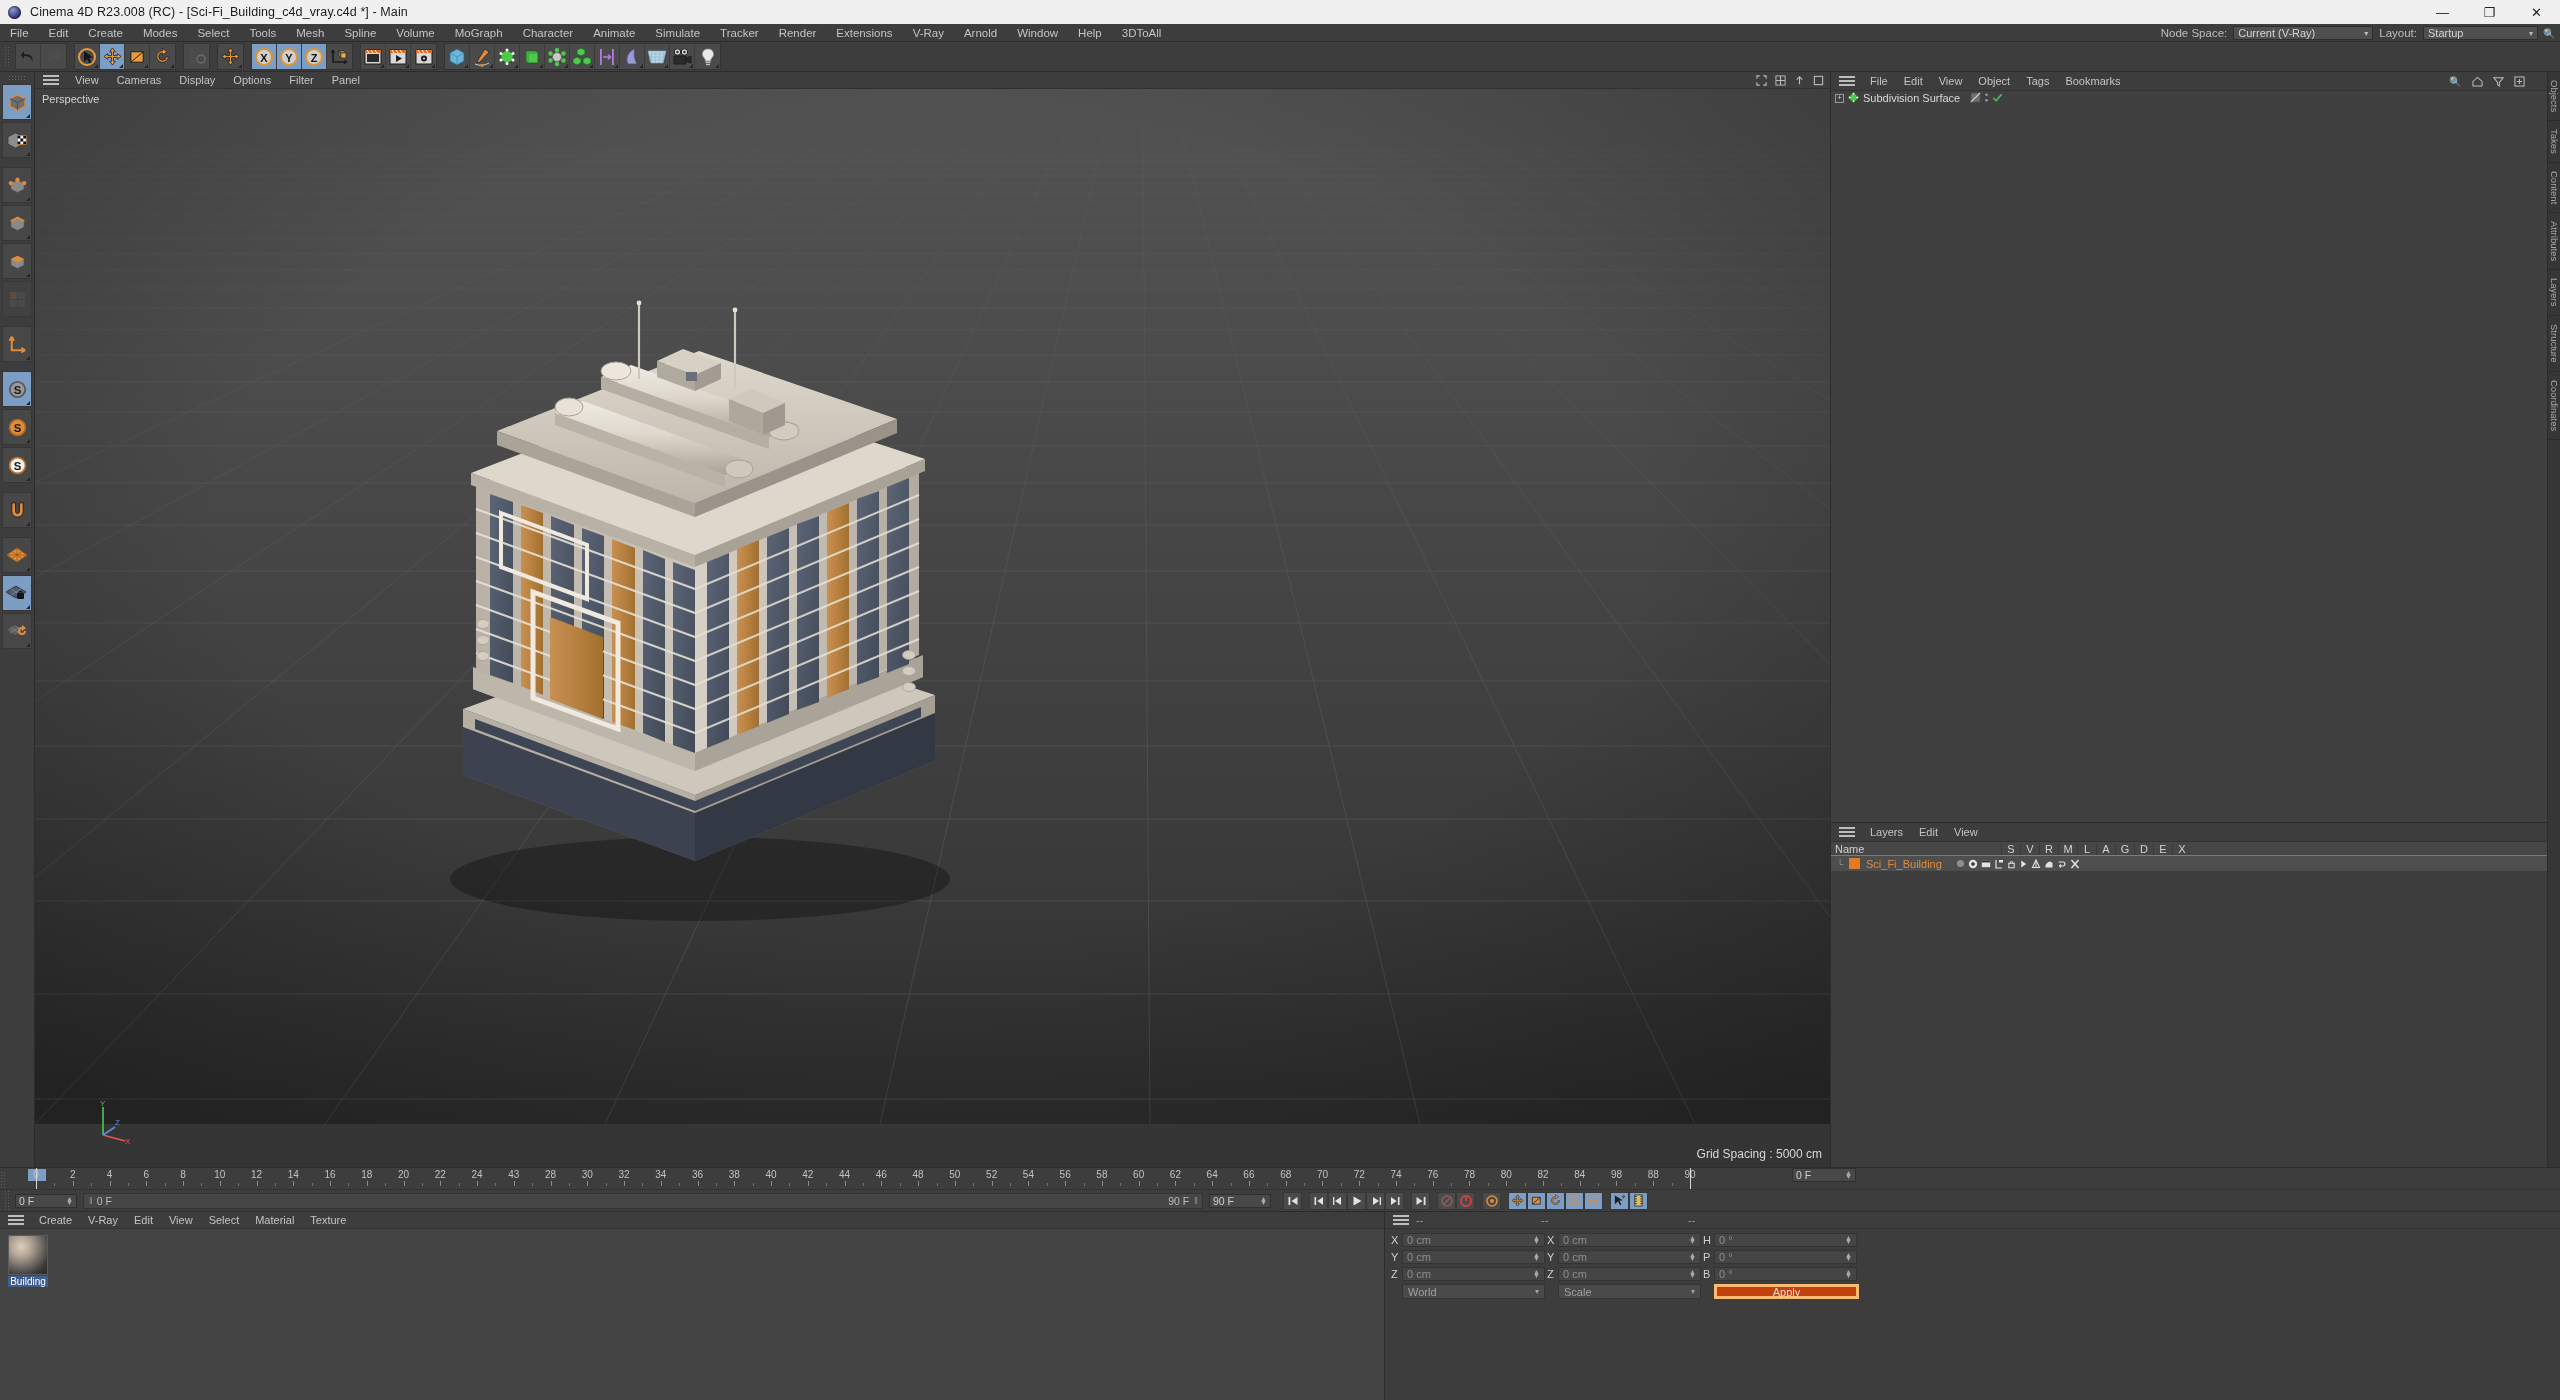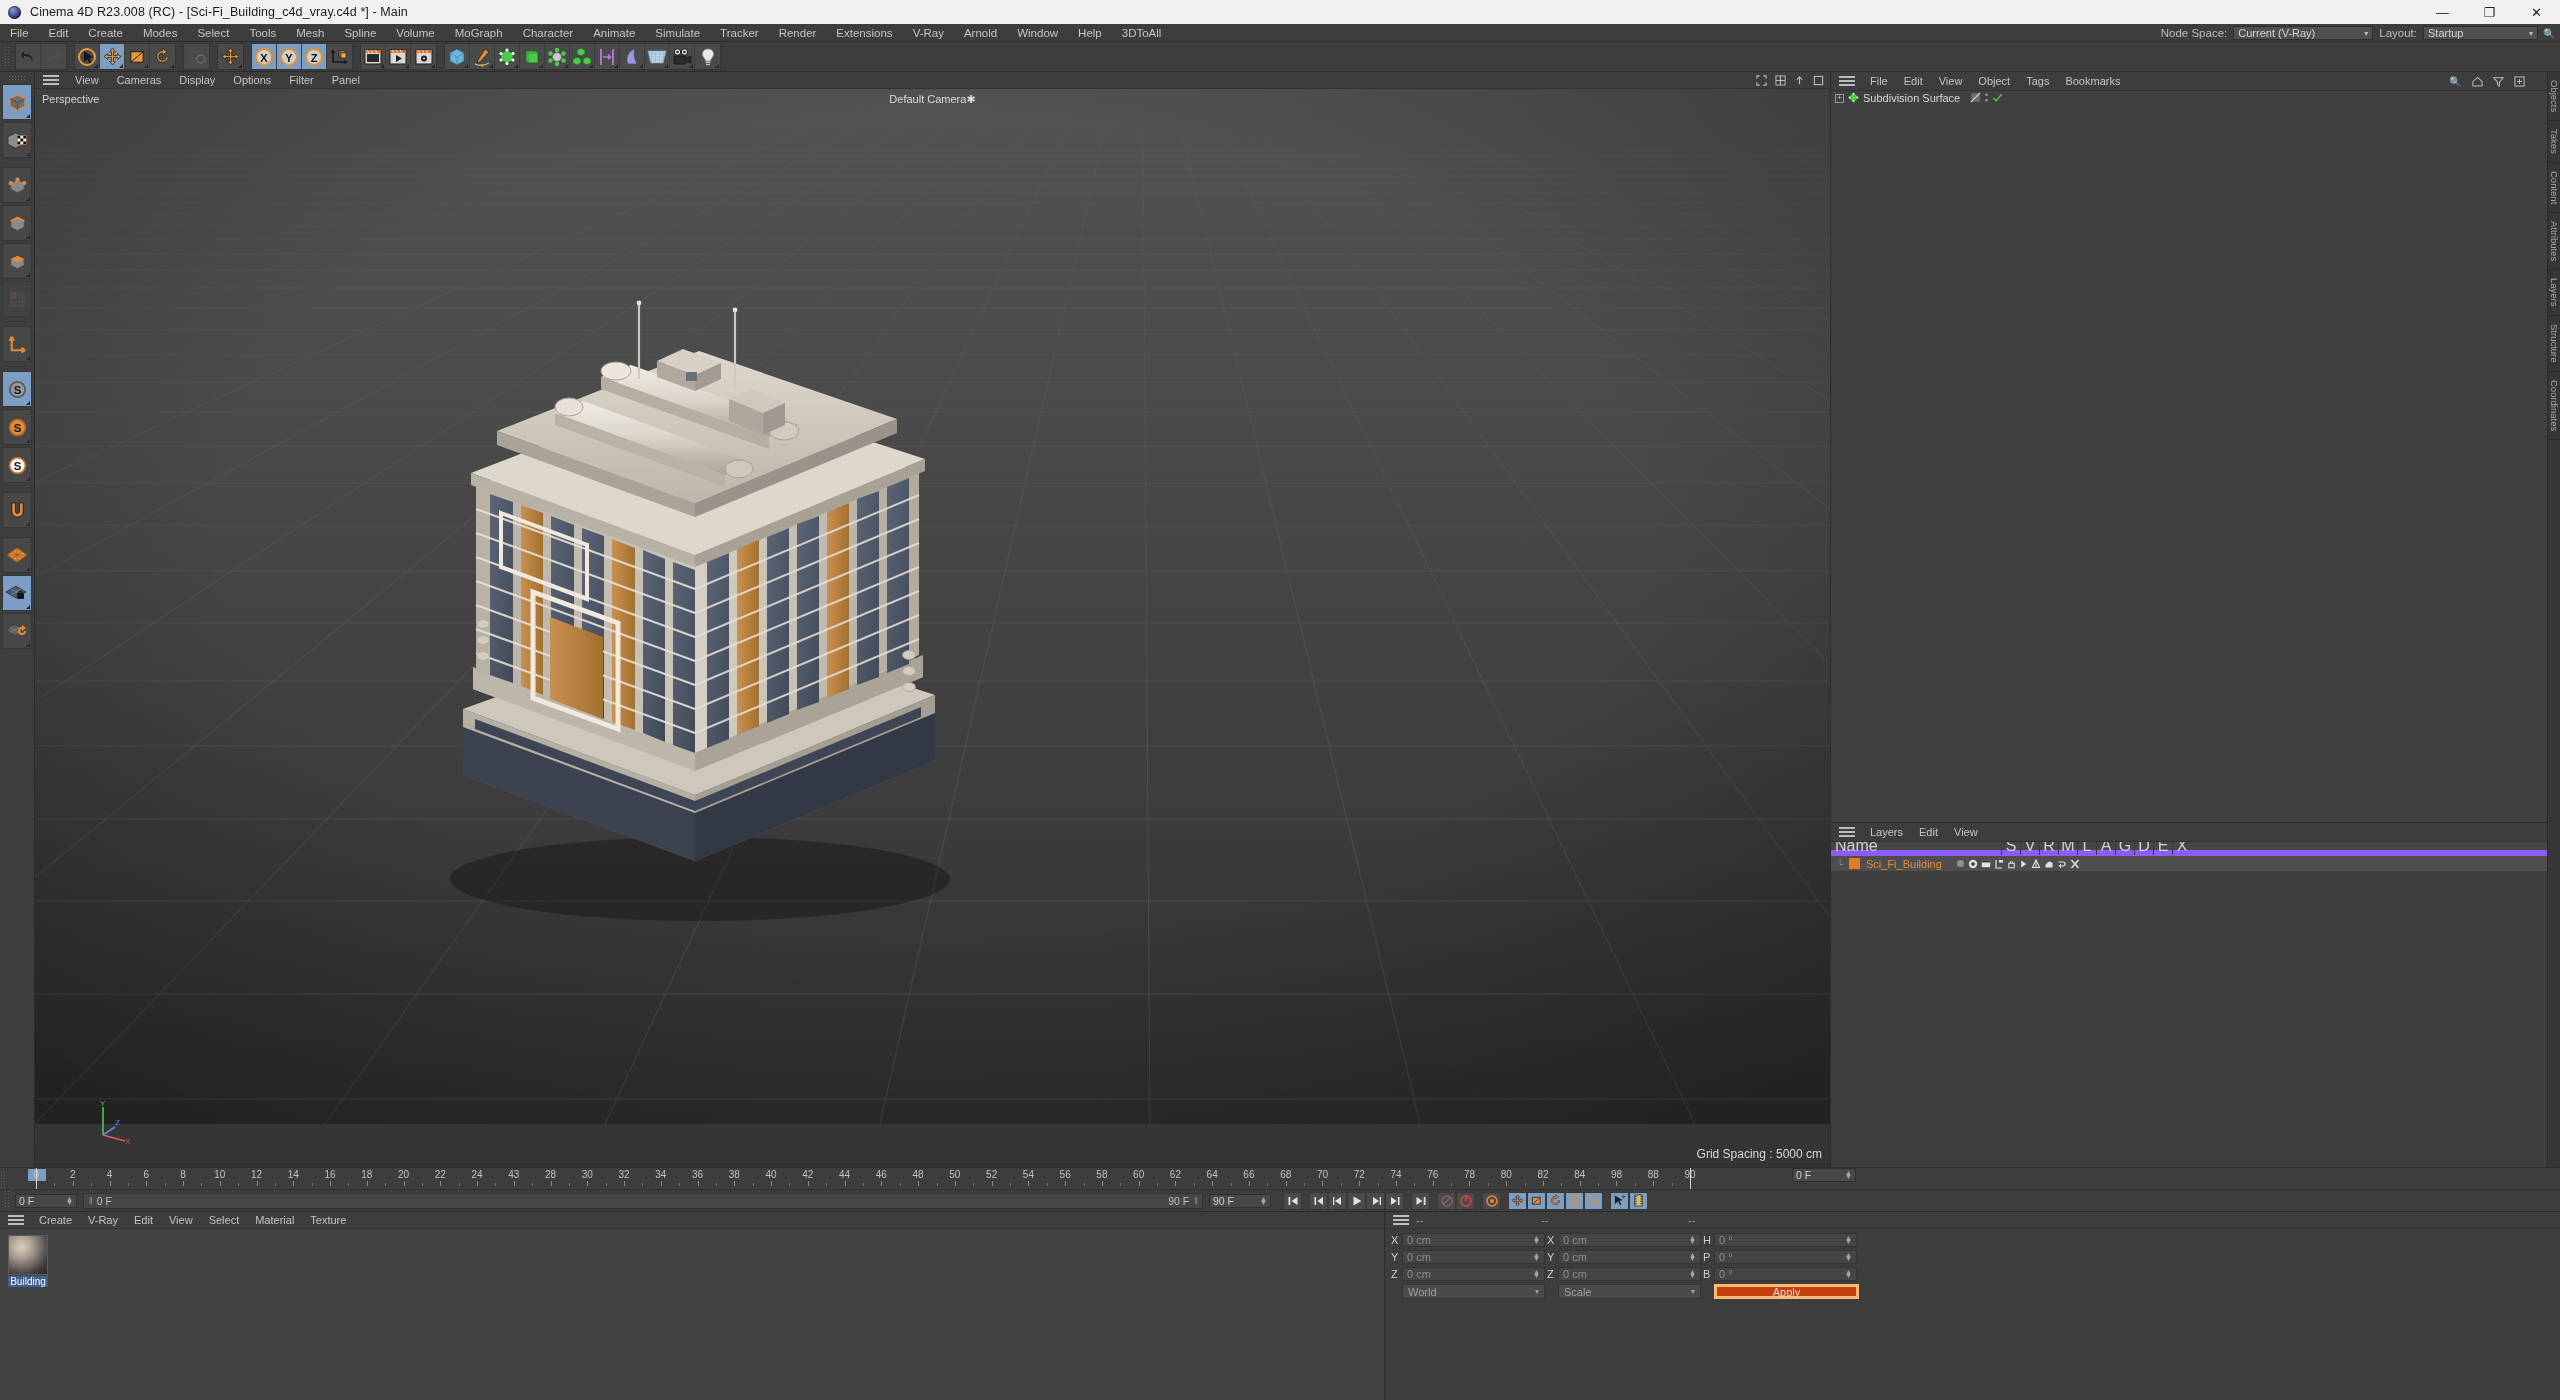--- a/index.html
+++ b/index.html
@@ -79,22 +79,22 @@
   .pm-head-right { position:absolute; right:22px; display:flex; gap:9px; align-items:center; }
   .objrow { height:14px; display:flex; align-items:center; gap:4px; padding-left:4px; font-size:11px; color:#d8d8d8; }
   .plus-box { width:9px; height:9px; border:1px solid #9a9a9a; color:#cfcfcf; font-size:8px;
       display:flex; align-items:center; justify-content:center; line-height:1; }
   .objbody { flex:1; background:#404040; }
   .sidetab { position:absolute; right:0; top:0; width:13px; height:100%; background:#363636;
       border-left:1px solid #2b2b2b; display:flex; flex-direction:column; }
   .sidetab span { writing-mode:vertical-rl; font-size:9.5px; color:#a8a8a8; padding:8px 0;
       border-bottom:1px solid #2b2b2b; text-align:center; }
   .layerpanel { height:345px; border-top:1px solid #2b2b2b; display:flex; flex-direction:column; }
-  .lp-cols { height:14px; background:#464646; display:flex; align-items:center; font-size:16px;
-      color:#d2d2d2; border-bottom:6px solid #8b5cf6; }
+  .lp-cols { height:14px; background:#464646; display:flex; align-items:center; font-size:11px;
+      color:#d2d2d2; border-bottom:1px solid #8b5cf6; }
   .lp-cols .nm { width:170px; padding-left:4px; }
   .lp-cols .c { width:19px; text-align:center; border-left:1px solid #3a3a3a; }
   .lp-row { height:15px; display:flex; align-items:center; background:#4e4e4e; font-size:11px; }
   .lp-row .tree { width:18px; text-align:center; color:#9b9b9b; font-size:9px; }
   .lp-swatch { width:11px; height:11px; background:#e07b22; margin-right:6px; }
   .lp-name { color:#e08b3a; }
   .lp-ico { display:flex; align-items:center; gap:3px; margin-left:14px; }
 
   
   .tl { height:22px; background:#3d3d3d; display:flex; align-items:flex-start; position:relative;
@@ -748,23 +748,20 @@
           <ellipse cx="874" cy="598" rx="6.5" ry="4.5"></ellipse>
         </g>
 
         <g fill="#3e4554">
           <path d="M440 630 L660 712 L660 722 L440 640 Z"></path>
           <path d="M660 712 L886 618 L886 628 L660 722 Z"></path>
         </g>
       </svg>
 
       <div class="vp-label">Perspective</div>
-      <div class="vp-cam">
-        <span>Default Camera</span><span>✱</span>
-      </div>
       <div class="vp-grid">Grid Spacing : 5000 cm</div>
 
       <svg class="axis" viewBox="0 0 46 46">
         <line x1="10" y1="36" x2="10" y2="8" stroke="#4ec94e" stroke-width="1.6"></line>
         <line x1="10" y1="36" x2="32" y2="42" stroke="#e25858" stroke-width="1.6"></line>
         <line x1="10" y1="36" x2="22" y2="28" stroke="#5a8ce0" stroke-width="1.6"></line>
         <text x="7" y="7" font-size="8" fill="#4ec94e" font-family="sans-serif">Y</text>
         <text x="22" y="26" font-size="8" fill="#5a8ce0" font-family="sans-serif">Z</text>
         <text x="32" y="45" font-size="8" fill="#e25858" font-family="sans-serif">X</text>
       </svg>

